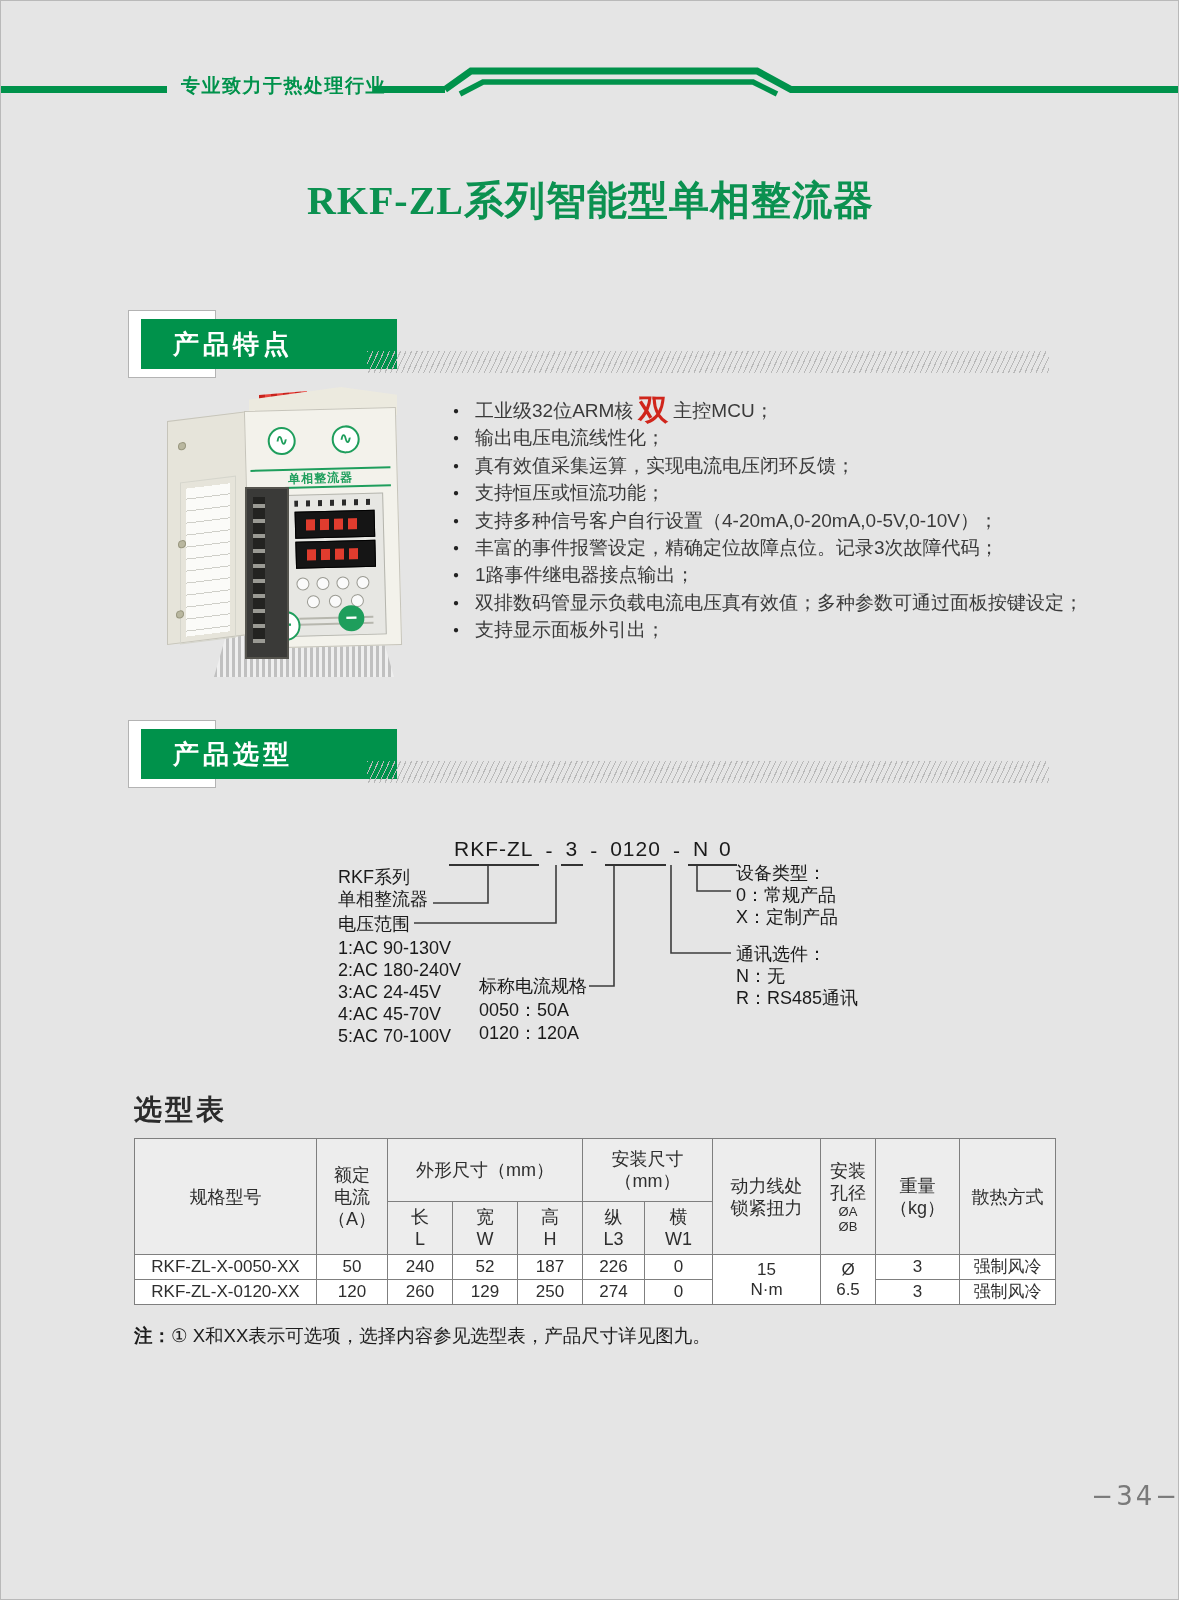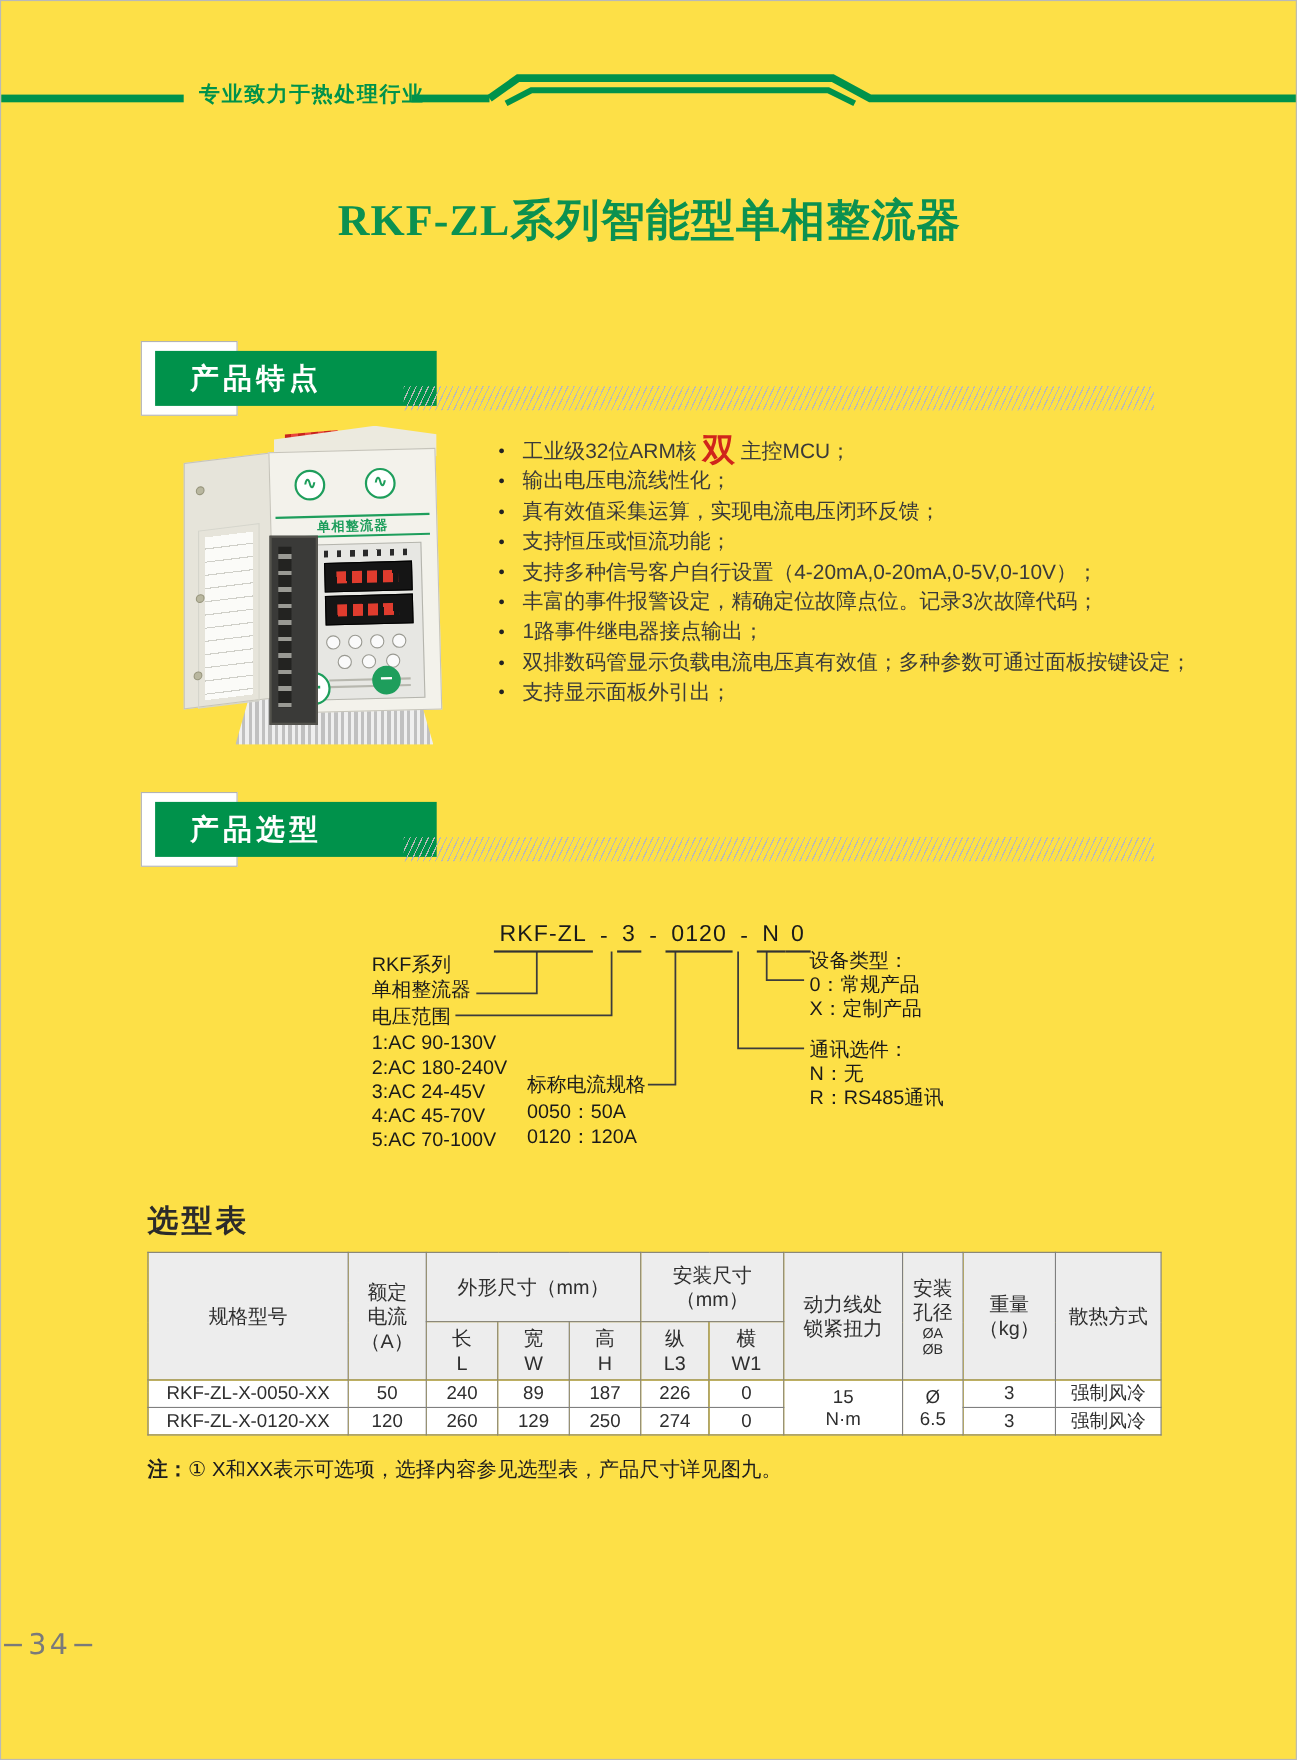--- a/index.html
+++ b/index.html
@@ -1,16 +1,16 @@
 <!DOCTYPE html>
 <html><head>
 <meta charset="utf-8">
 <style>
   html,body{margin:0;padding:0;background:#fff;}
-  .page{position:relative;width:1179px;height:1600px;background:#fde047;
+  .page{position:relative;width:1179px;height:1600px;background:#e5e5e5;
         border:1px solid #b9b9b9;box-sizing:border-box;overflow:hidden;
         font-family:"Liberation Sans",sans-serif;color:#222;}
   .abs{position:absolute;}
 
   
   .tagline{left:180px;top:72px;font-size:19px;font-weight:bold;color:#00924B;letter-spacing:1.5px;}
   .hdr-svg{left:0;top:0;}
 
   
   .title-cn{left:0;top:172px;width:1179px;text-align:center;
@@ -95,21 +95,21 @@
   table.sel th{background:#ededed;font-weight:normal;font-size:18px;line-height:22px;}
   table.sel td{background:#fff;height:24px;line-height:22px;}
   table.sel .grp-row th{height:62px;}
   table.sel .sub-row th{height:52px;}
   table.sel .small{font-size:13px;line-height:15px;display:block;}
   table.sel .two-line{line-height:20px;}
 
   
   .note{left:133px;top:1322px;font-size:18.5px;color:#1d1d1d;}
   .note b{font-weight:bold;}
-  .pageno{left:0;top:1480px;width:1179px;text-align:left;font-family:"DejaVu Sans",sans-serif;
+  .pageno{left:0;top:1480px;width:1179px;text-align:right;font-family:"DejaVu Sans",sans-serif;
           font-size:26px;color:#7a7a7a;letter-spacing:3px;}
 </style>
 </head>
 <body>
 
 <div class="page">
 
   <svg class="abs hdr-svg" width="1179" height="120" viewBox="0 0 1179 120">
     <rect x="0" y="85" width="166" height="7" fill="#00924B"></rect>
     <rect x="373" y="85" width="71" height="7" fill="#00924B"></rect>
@@ -290,21 +290,21 @@
           </th>
       <th>
             <span style="display:block">横</span>
             <span style="display:block">W1</span>
           </th>
     </tr>
     <tr>
       <td>RKF-ZL-X-0050-XX</td>
       <td>50</td>
       <td>240</td>
-      <td>89</td>
+      <td>52</td>
       <td>187</td>
       <td>226</td>
       <td>0</td>
       <td rowspan="2" class="two-line">
         <span style="display:block">15</span>
         <span style="display:block">N·m</span>
       </td>
       <td rowspan="2" class="two-line">
         <span style="display:block">Ø</span>
         <span style="display:block">6.5</span>

